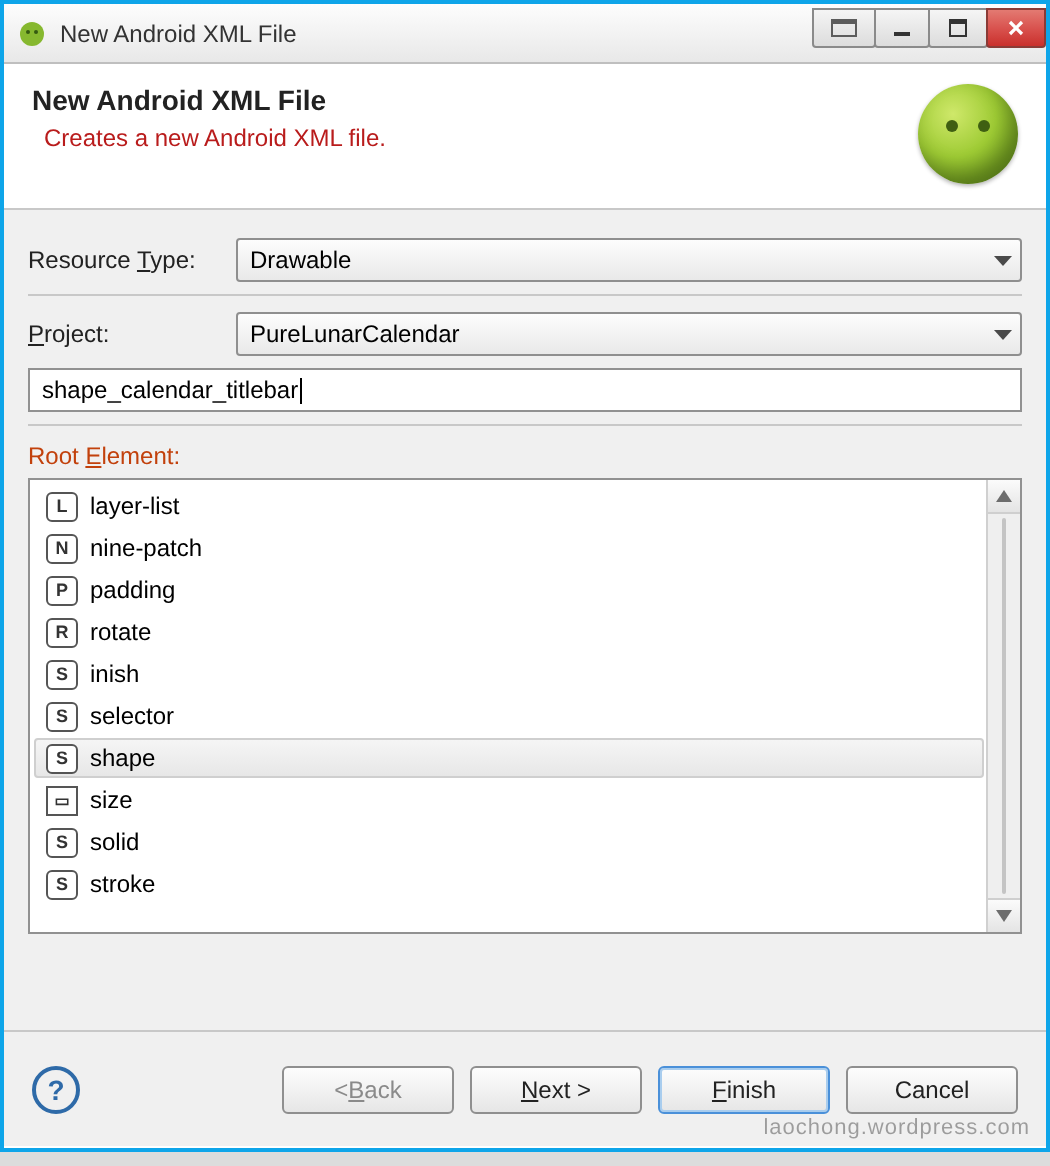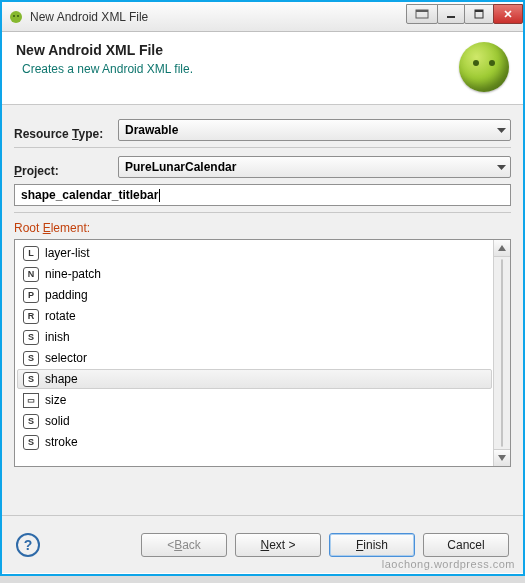--- a/index.html
+++ b/index.html
@@ -12,28 +12,28 @@
   .winbtns { display: flex; gap: 0; margin-right:-6px; margin-top:-6px;}
   .winbtn { width: 30px; height: 20px; border: 1px solid #8a8a8a; background: linear-gradient(#f5f5f5,#dcdcdc); display:flex; align-items:center; justify-content:center; border-radius:0 0 2px 2px; margin-left:-1px;}
   .winbtn.min { width:28px;}
   .winbtn.thumb { width:32px;}
   .winbtn.close { background: linear-gradient(#e37a72,#d9534f,#c9302c); border-color:#8a3b36; color:#fff;}
   .winbtn svg { display:block; }
   
   .header { background: #fff; padding: 10px 14px 12px 14px; display:flex; border-bottom:1px solid #c8c8c8;}
   .header .htext { flex:1; }
   .header h1 { font-size: 14px; font-weight: bold; color:#222; margin-bottom:4px;}
-  .header p { color:#0f766e; padding-left:6px;}
+  .header p { color:#b91c1c; padding-left:6px;}
   .header .logo { width:50px; height:50px; border-radius:50%; background: radial-gradient(circle at 35% 30%, #cfe86a 0%, #9ecb34 45%, #7aa823 70%, #5f8c1d 100%); box-shadow: inset -4px -6px 10px rgba(0,0,0,.25), 0 1px 2px rgba(0,0,0,.3); position:relative;}
   .header .logo::before, .header .logo::after { content:""; position:absolute; width:6px; height:6px; border-radius:50%; background:#3f5f12; top:18px;}
   .header .logo::before{ left:14px;}
   .header .logo::after{ right:14px;}
   
   .body { background:#f0f0f0; padding: 8px 12px 12px 12px; height: calc(100% - 30px - 74px - 58px); overflow:hidden;}
-  .form-row { display:flex; align-items:flex-end; margin: 6px 0; font-weight: bold; }
+  .form-row { display:flex; align-items:center; margin: 6px 0; }
   .form-row label { width: 104px; color:#222; }
   .form-row label u { text-decoration: underline; }
   .select { flex:1; height:22px; border:1px solid #8f8f8f; background: linear-gradient(#fdfdfd,#e9e9e9); display:flex; align-items:center; padding:0 6px; position:relative; border-radius:2px;}
   .select .arrow { position:absolute; right:4px; top:50%; transform:translateY(-50%);}
   .textin { flex:1; height:22px; border:1px solid #919191; background:#fff; padding:0 6px; display:flex; align-items:center;}
   .caret { display:inline-block; width:1px; height:13px; background:#000; margin-left:1px; vertical-align:middle;}
   .sep { height:1px; background:#c8c8c8; margin: 6px 0 8px 0;}
   .root-label { color:#c2410c; margin-top:4px; margin-bottom:4px;}
   .listbox { border:1px solid #919191; background:#fff; height: 228px; position:relative; padding:2px 0; overflow:hidden;}
   .listbox .scroll { position:absolute; right:0; top:0; bottom:0; width:17px; background:#efefef; border-left:1px solid #d0d0d0; display:flex; flex-direction:column; align-items:center; justify-content:space-between;}

